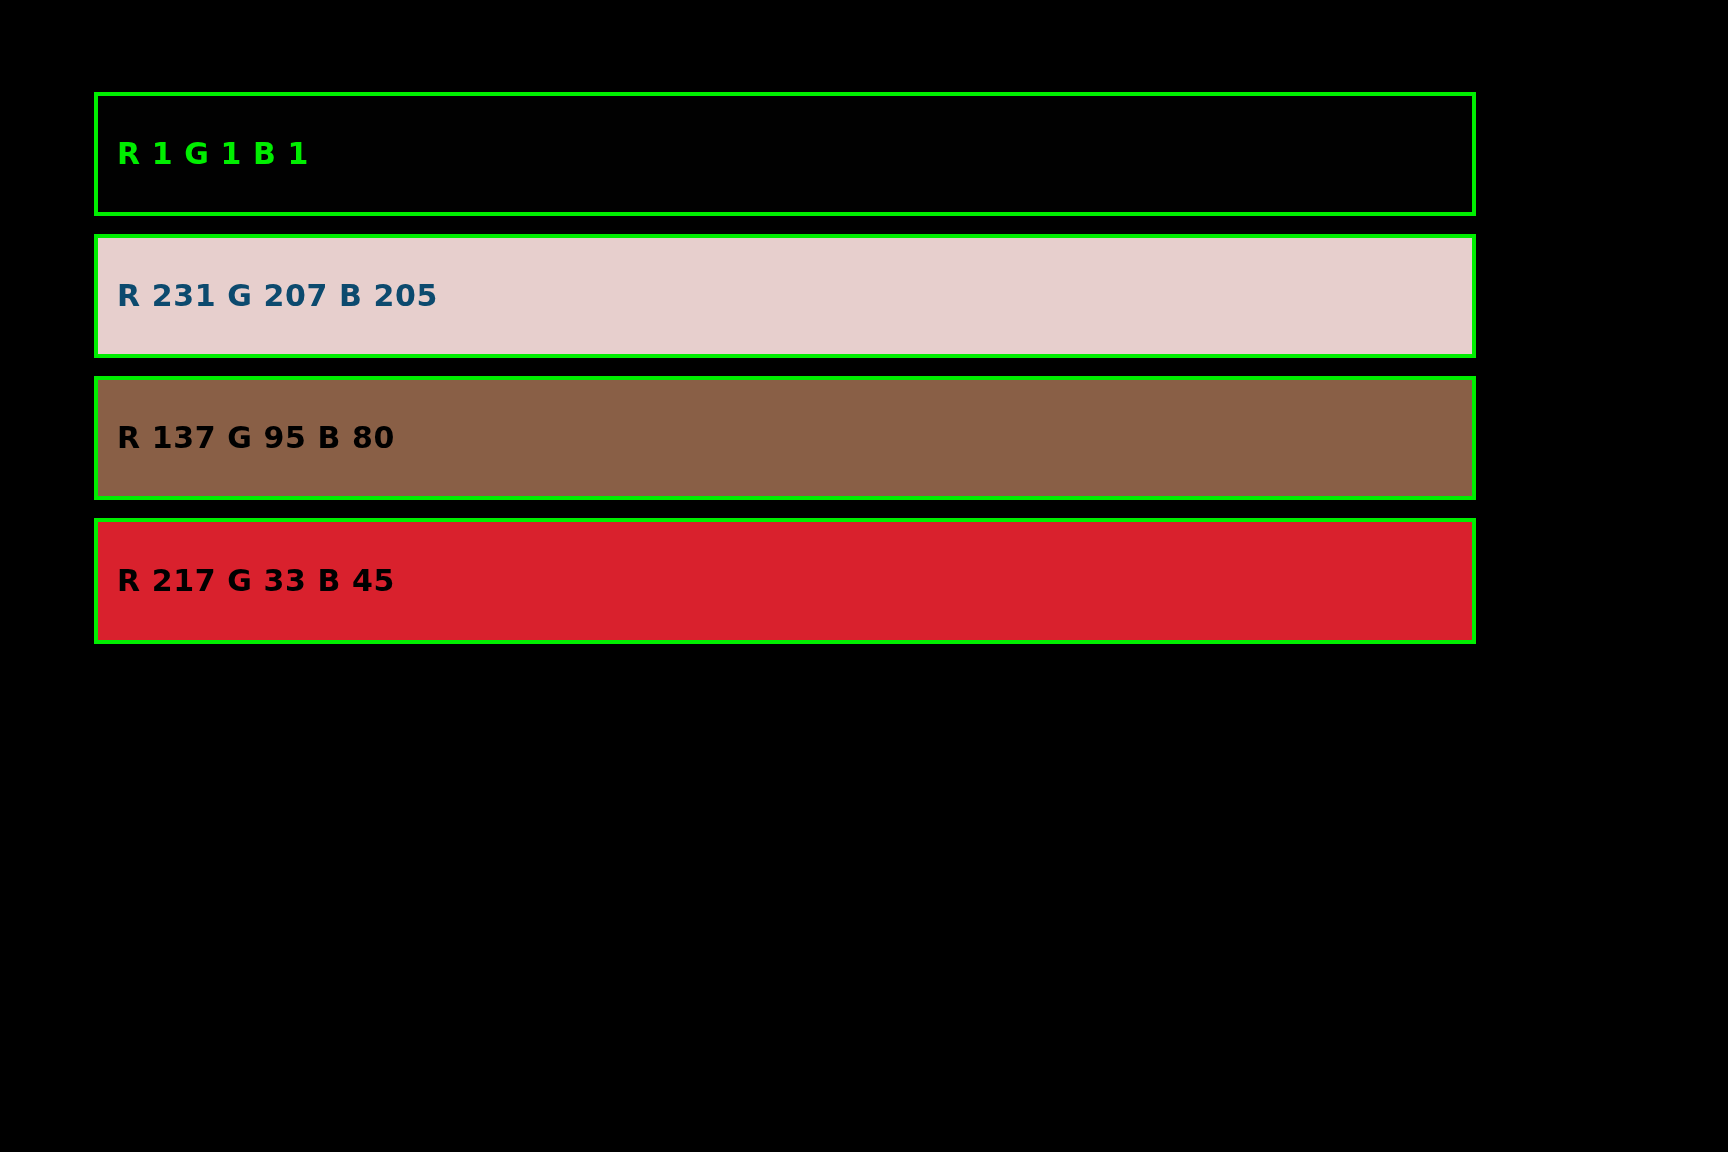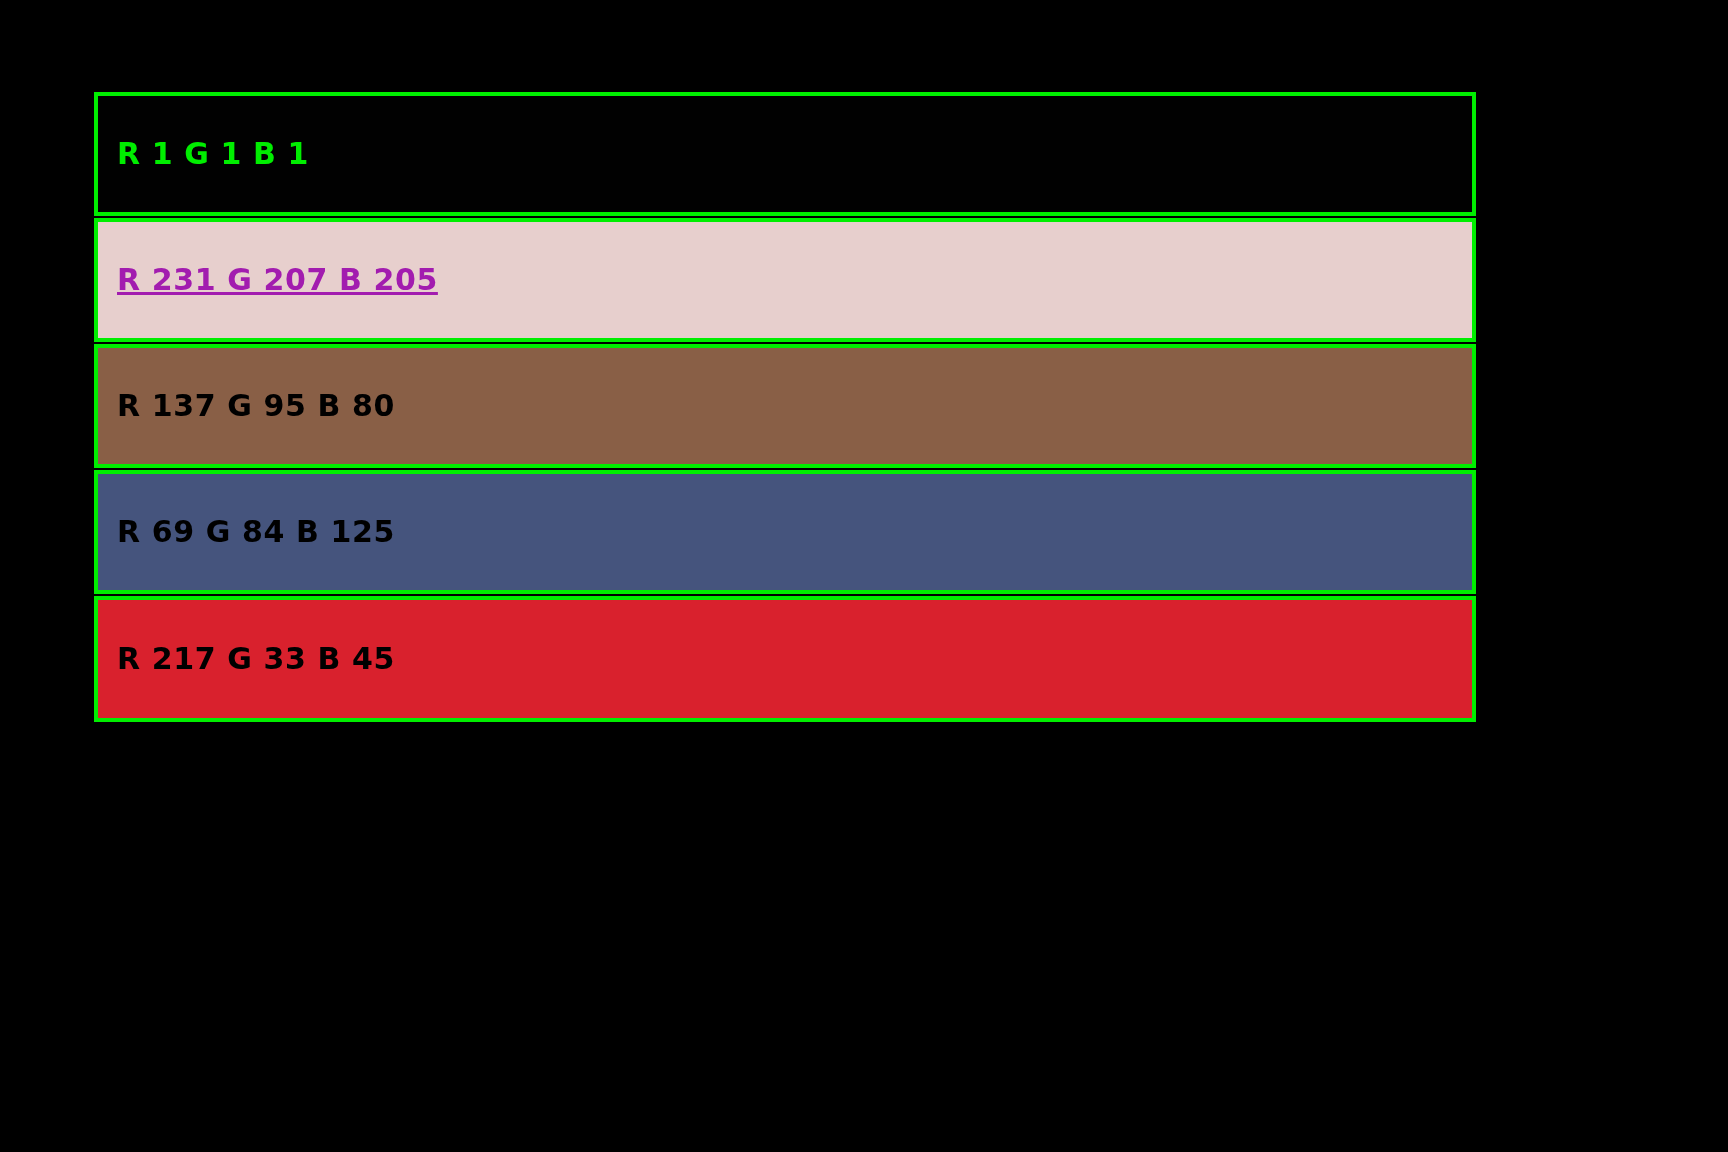--- a/index.html
+++ b/index.html
@@ -25,21 +25,21 @@
     flex-direction: column;
     box-sizing: border-box;
   }
 
   .swatch-row {
     position: relative;
     box-sizing: border-box;
     border: 4px solid #00EE00;
     display: flex;
     align-items: center;
-    margin-bottom: 2px;
+    margin-bottom: 18px;
     overflow: hidden;
   }
   .swatch-row:last-child {
     margin-bottom: 8px;
   }
 
   .swatch-label {
     padding-left: 19px;
     font-size: 30px;
     font-weight: bold;
@@ -60,31 +60,28 @@
 </style>
 </head>
 <body style="background-color: rgb(0, 0, 0);">
 
 <div id="palette-panel">
 
   <div class="swatch-row row-h-1" style="background-color: rgb(1, 1, 1); color: rgb(0, 238, 0); border-color: rgb(0, 238, 0);">
     <span class="swatch-label">R 1  G 1  B 1</span>
   </div>
 
-  <div class="swatch-row row-h-2" style="background-color: rgb(231, 207, 205); color: #a21caf; border-color: rgb(0, 238, 0); text-decoration: underline;">
+  <div class="swatch-row row-h-2" style="background-color: rgb(231, 207, 205); color: #0c4a6e; border-color: rgb(0, 238, 0);">
     <span class="swatch-label">R 231  G 207  B 205</span>
   </div>
 
 
   <div class="swatch-row row-h-4" style="background-color: rgb(137, 95, 70); color: rgb(0, 0, 0); border-color: rgb(0, 238, 0);">
     <span class="swatch-label">R 137  G 95  B 80</span>
   </div>
 
 
-  <div class="swatch-row row-h-6" style="background-color: rgb(69, 84, 125); color: rgb(0, 0, 0); border-color: rgb(0, 238, 0);">
-    <span class="swatch-label">R 69  G 84  B 125</span>
-  </div>
 
   <div class="swatch-row row-h-7" style="background-color: rgb(217, 33, 45); color: rgb(0, 0, 0); border-color: rgb(0, 238, 0);">
     <span class="swatch-label">R 217  G 33  B 45</span>
   </div>
 
 </div>
 
 </body></html>

